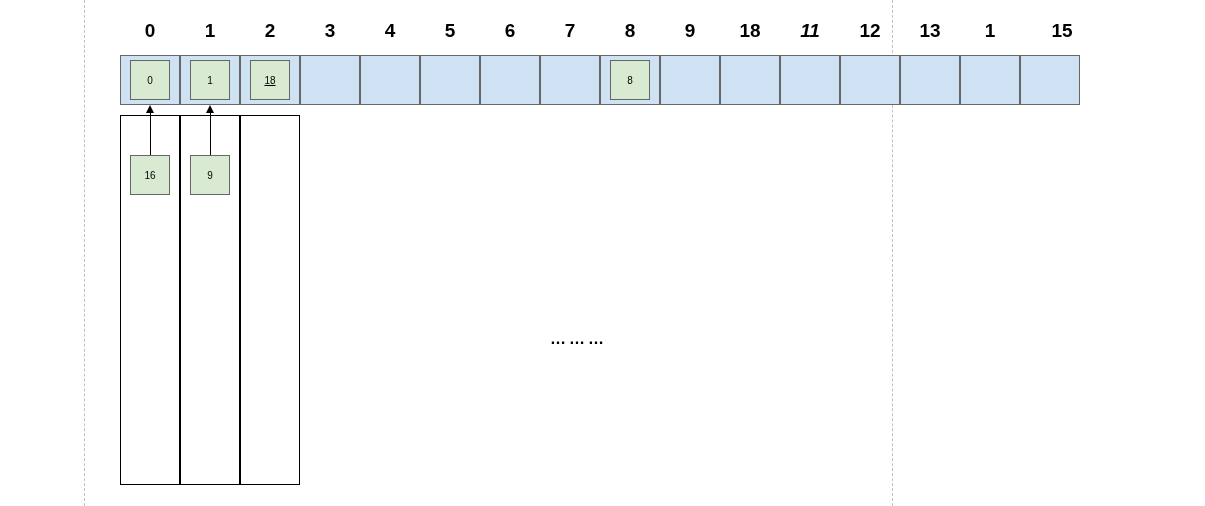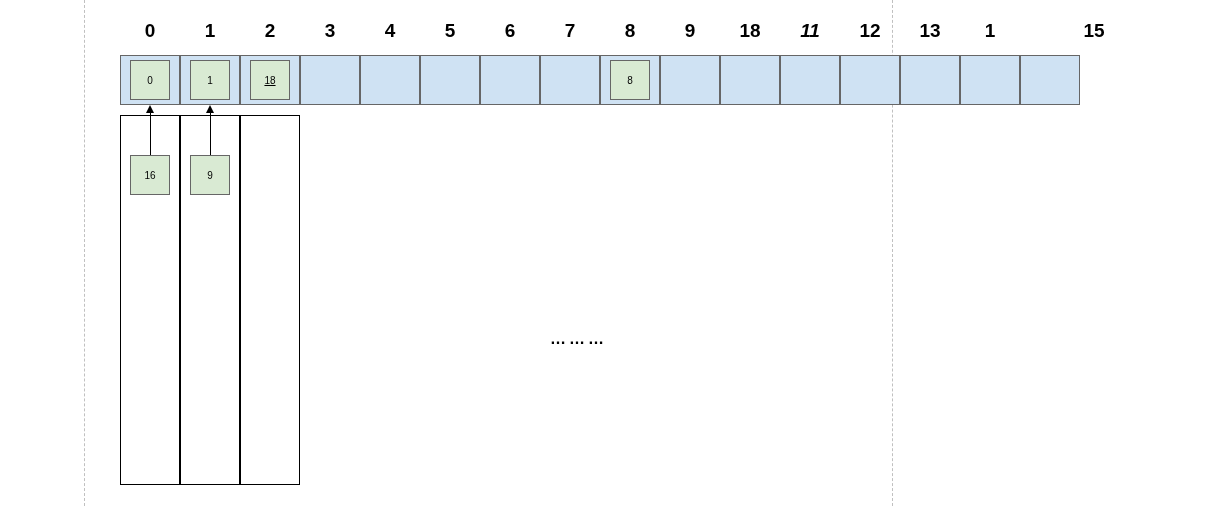--- a/index.html
+++ b/index.html
@@ -96,21 +96,21 @@
       <div class="header-label" style="left: 420px;">5</div>
       <div class="header-label" style="left: 480px;">6</div>
       <div class="header-label" style="left: 540px;">7</div>
       <div class="header-label" style="left: 600px;">8</div>
       <div class="header-label" style="left: 660px;">9</div>
       <div class="header-label" style="left: 720px;">18</div>
       <div class="header-label" style="left: 780px; font-style: italic;">11</div>
       <div class="header-label" style="left: 840px;">12</div>
       <div class="header-label" style="left: 900px;">13</div>
       <div class="header-label" style="left: 960px;">1</div>
-      <div class="header-label" style="left: 1064px;">15</div>
+      <div class="header-label" style="left: 1032px;">15</div>
     </div>
   <div id="buckets">
       <div class="bucket-cell" style="left: 120px;"></div>
       <div class="item-box" style="left: 130px; top: 60px;">0</div>
       <div class="bucket-cell" style="left: 180px;"></div>
       <div class="item-box" style="left: 190px; top: 60px;">1</div>
       <div class="bucket-cell" style="left: 240px;"></div>
       <div class="item-box" style="left: 250px; top: 60px; text-decoration: underline;">18</div>
       <div class="bucket-cell" style="left: 300px;"></div>
       <div class="bucket-cell" style="left: 360px;"></div>

